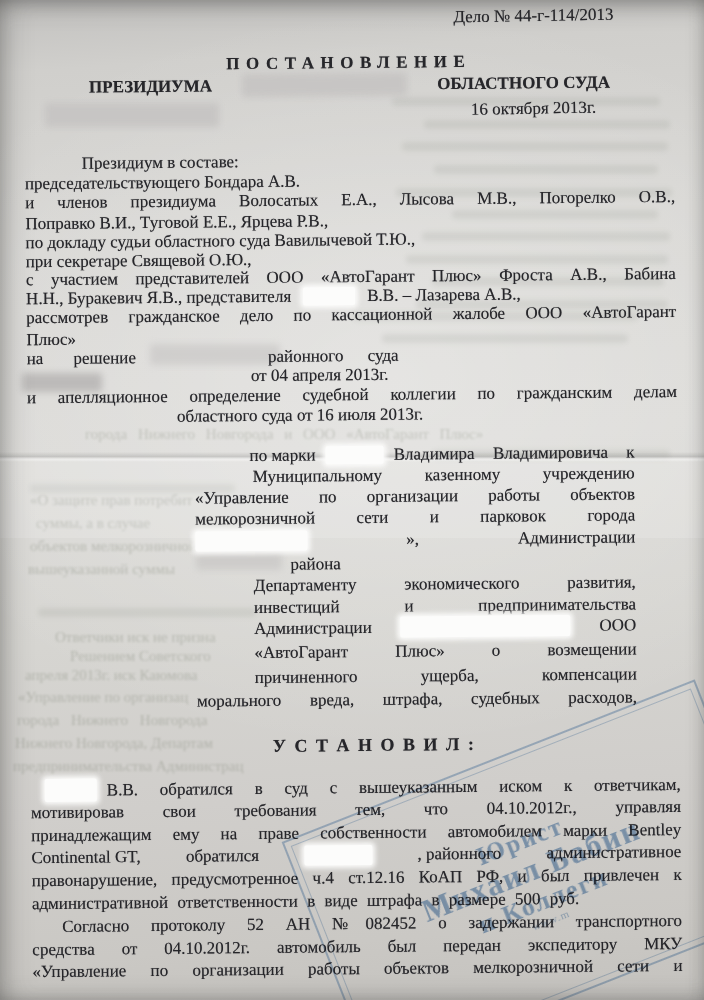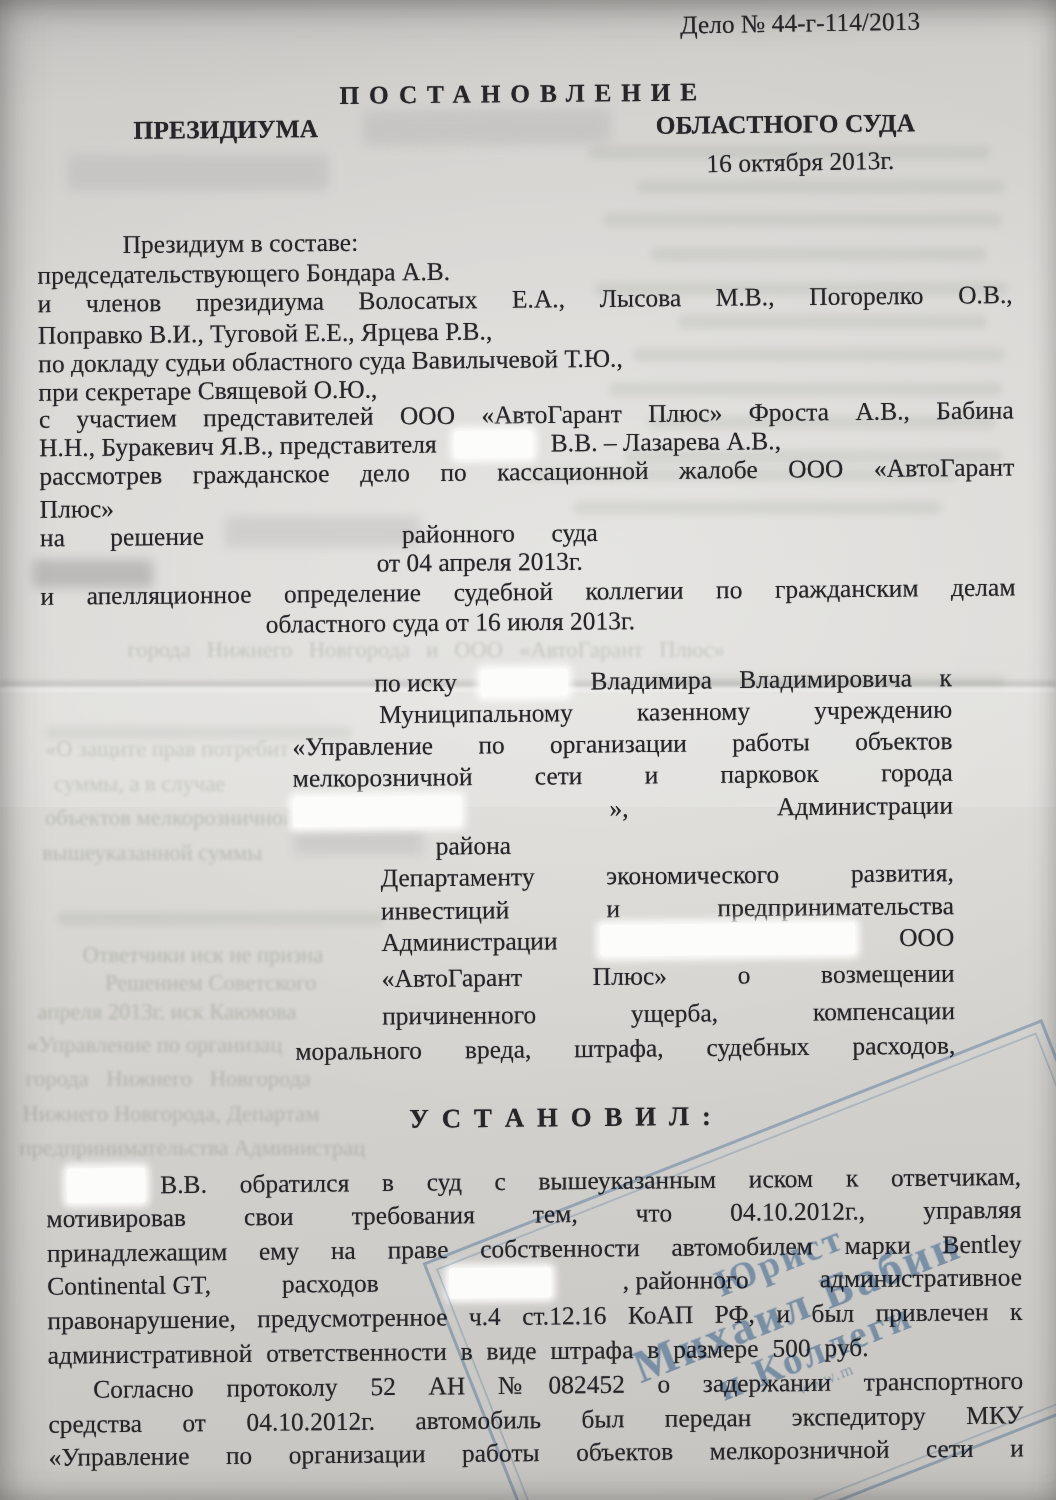--- a/index.html
+++ b/index.html
@@ -127,21 +127,21 @@
       <span class="ws26">на решение</span>
       <span style="width:132px;"></span>
       <span class="ws20">районного суда</span>
     </div>
 
     <div class="ln" style="top:364px;text-align:center;transform:translateX(-32px);">от 04 апреля 2013г.</div>
     <div class="ln j" style="top:384px;">и апелляционное определение судебной коллегии по гражданским делам</div>
     <div class="ln" style="top:404px;text-align:center;transform:translateX(-52px);">областного суда от 16 июля 2013г.</div>
 
     <div class="cl flexln" style="top:444px;padding-left:55px;justify-content:space-between;">
-      <span>по иску</span>
+      <span>по марки</span>
       <span class="rw" style="width:58px;height:18px;"></span>
       <span class="ws14">Владимира Владимировича к</span>
     </div>
     <div class="cl j" style="top:465px;padding-left:58px;">Муниципальному казенному учреждению</div>
     <div class="cl j" style="top:486px;">«Управление по организации работы объектов</div>
     <div class="cl j" style="top:507px;">мелкорозничной сети и парковок города</div>
 
     <div class="cl flexln" style="top:529px;justify-content:space-between;">
       <span class="rw" style="width:112px;height:20px;"></span>
       <span>»,</span>
@@ -166,21 +166,21 @@
 
     <div class="ln flexln" style="top:776px;gap:10px;">
       <span class="rw" style="width:52px;height:23px;margin-left:14px;"></span>
       <span class="j" style="flex:1;">В.В. обратился в суд с вышеуказанным иском к ответчикам,</span>
     </div>
     <div class="ln j" style="top:799px;">мотивировав свои требования тем, что 04.10.2012г., управляя</div>
     <div class="ln j" style="top:822px;">принадлежащим ему на праве собственности автомобилем марки Bentley</div>
 
     <div class="ln flexln" style="top:844px;justify-content:space-between;">
       <span>Continental GT,</span>
-      <span>расходов</span>
+      <span>обратился</span>
       <span class="rw" style="width:68px;height:20px;"></span>
       <span>, районного</span>
       <span>административное</span>
     </div>
 
     <div class="ln j" style="top:867px;">правонарушение, предусмотренное ч.4 ст.12.16 КоАП РФ, и был привлечен к</div>
     <div class="ln" style="top:890px;word-spacing:5px;">административной ответственности в виде штрафа в размере 500 руб.</div>
     <div class="ln j" style="top:913px;text-indent:30px;">Согласно протоколу 52 АН №082452 о задержании транспортного</div>
     <div class="ln j" style="top:936px;">средства от 04.10.2012г. автомобиль был передан экспедитору МКУ</div>
     <div class="ln j" style="top:958px;">«Управление по организации работы объектов мелкорозничной сети и</div>

